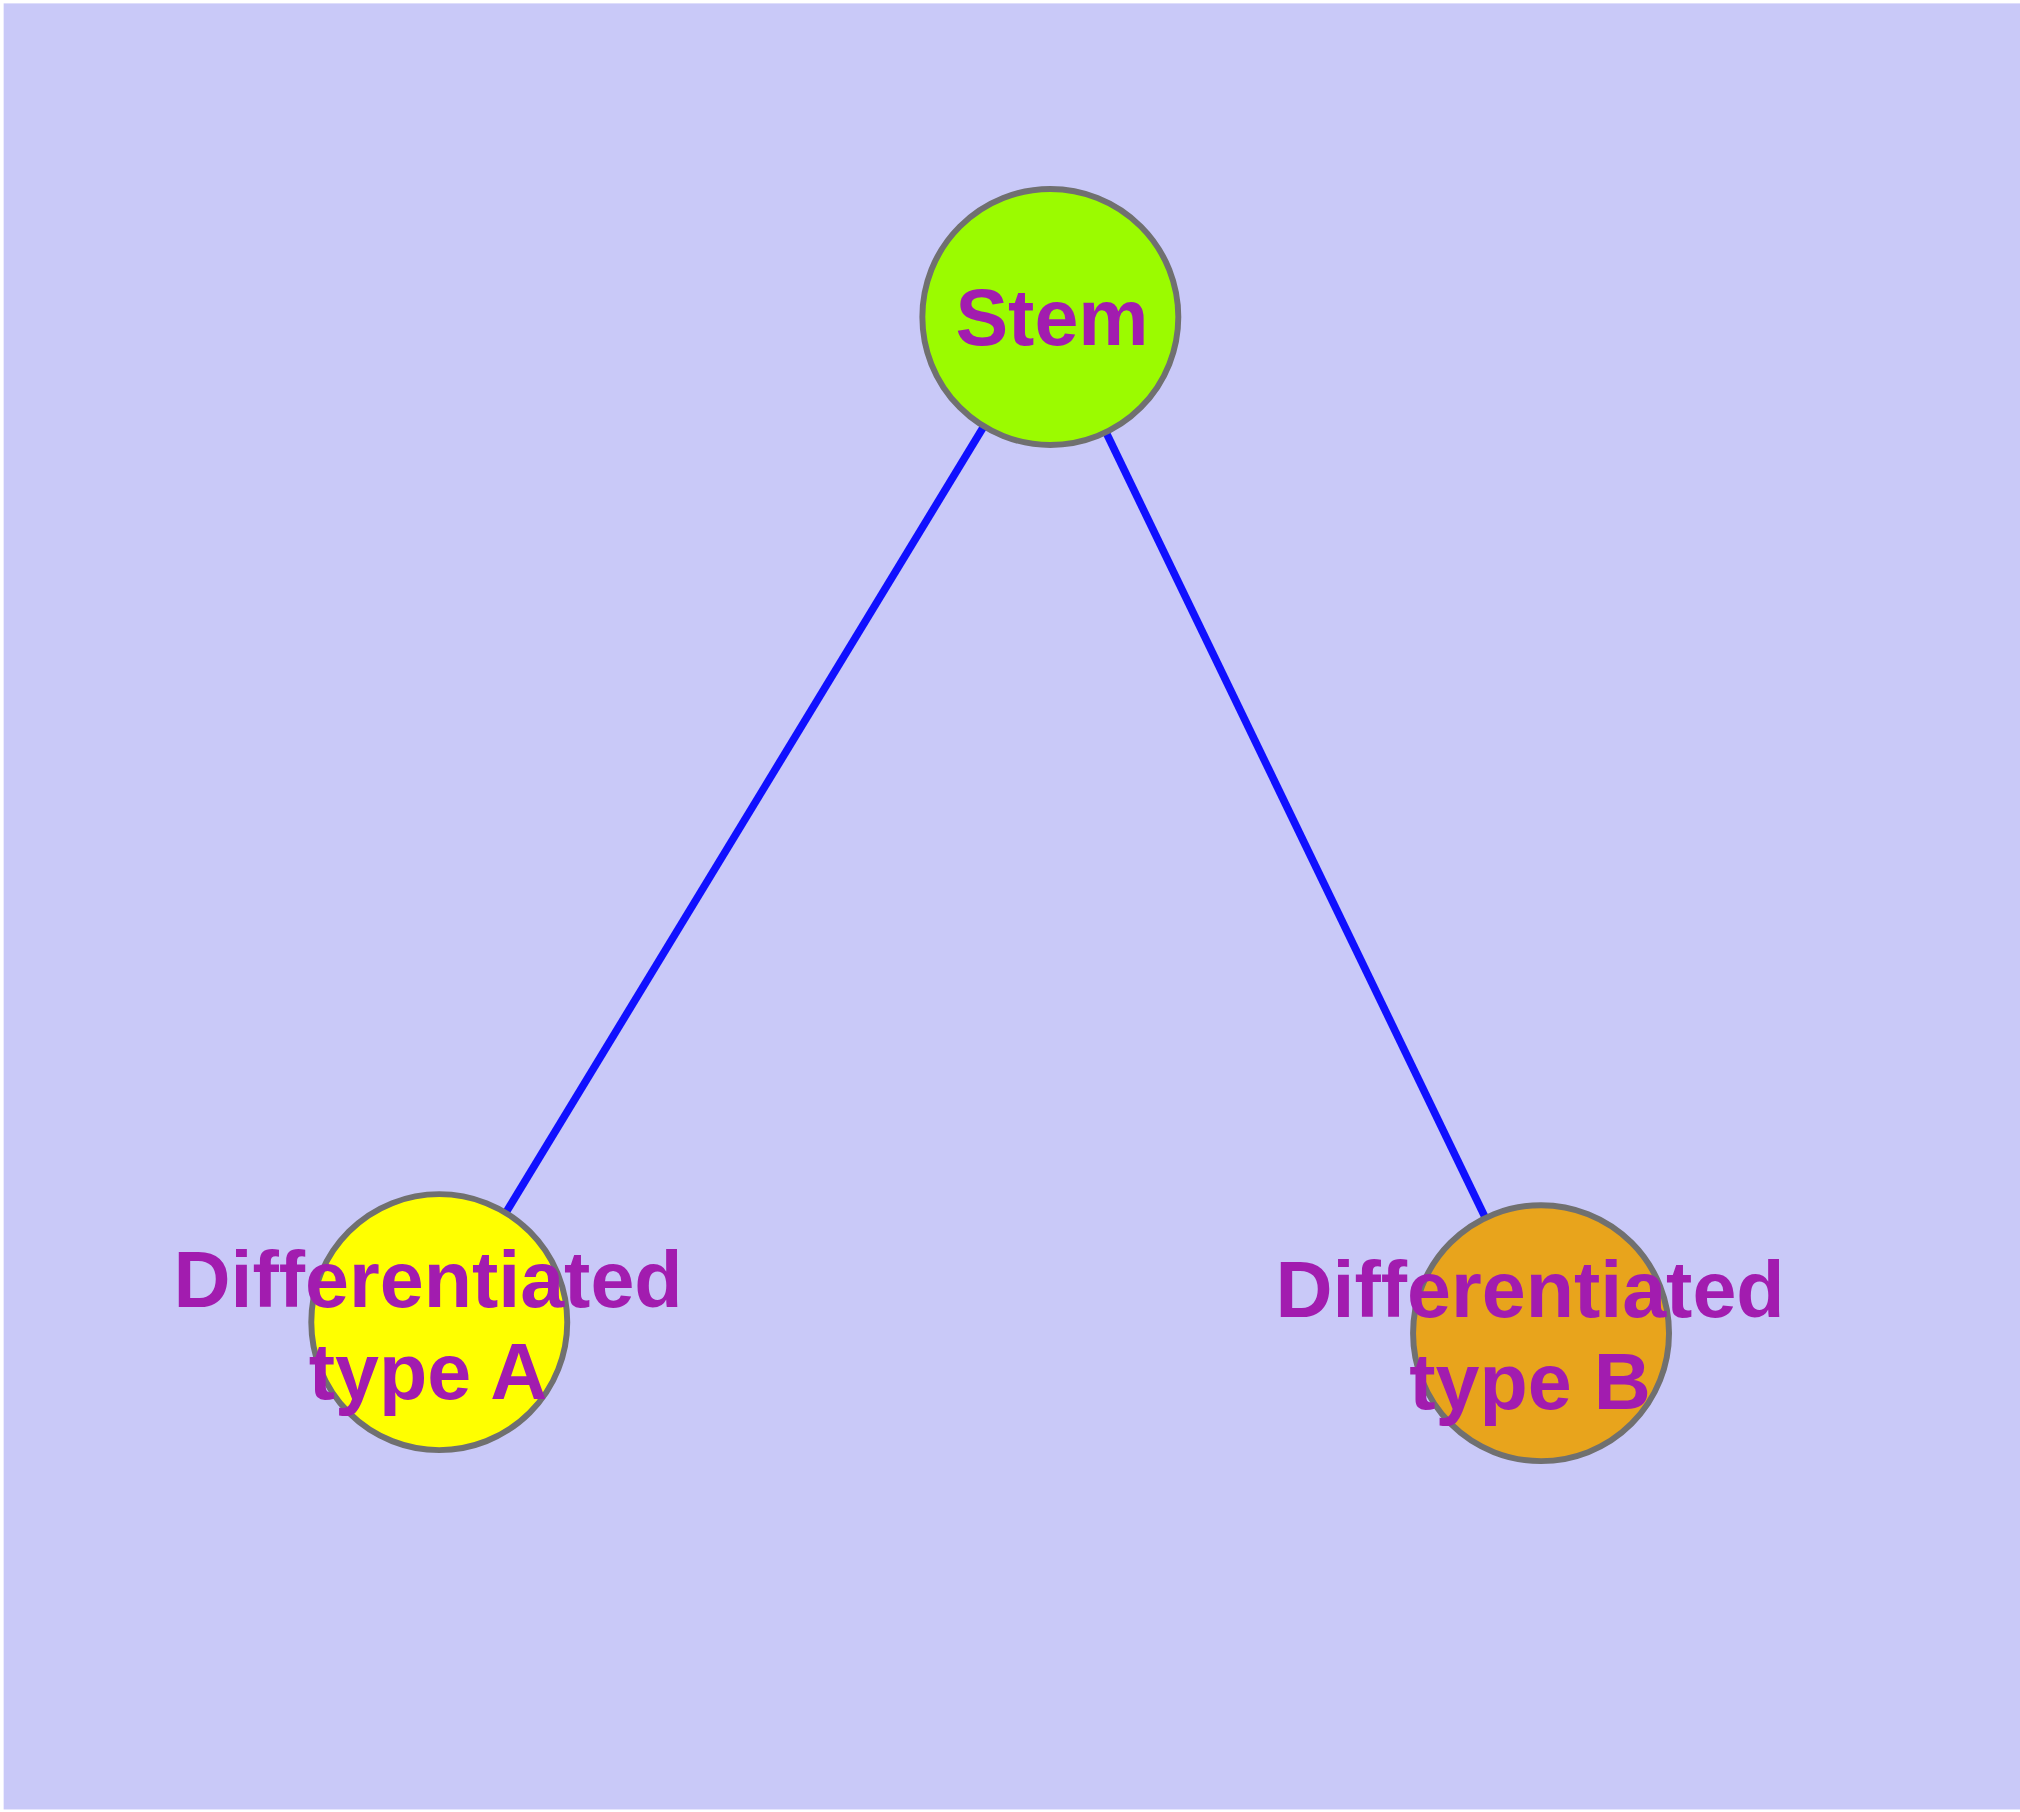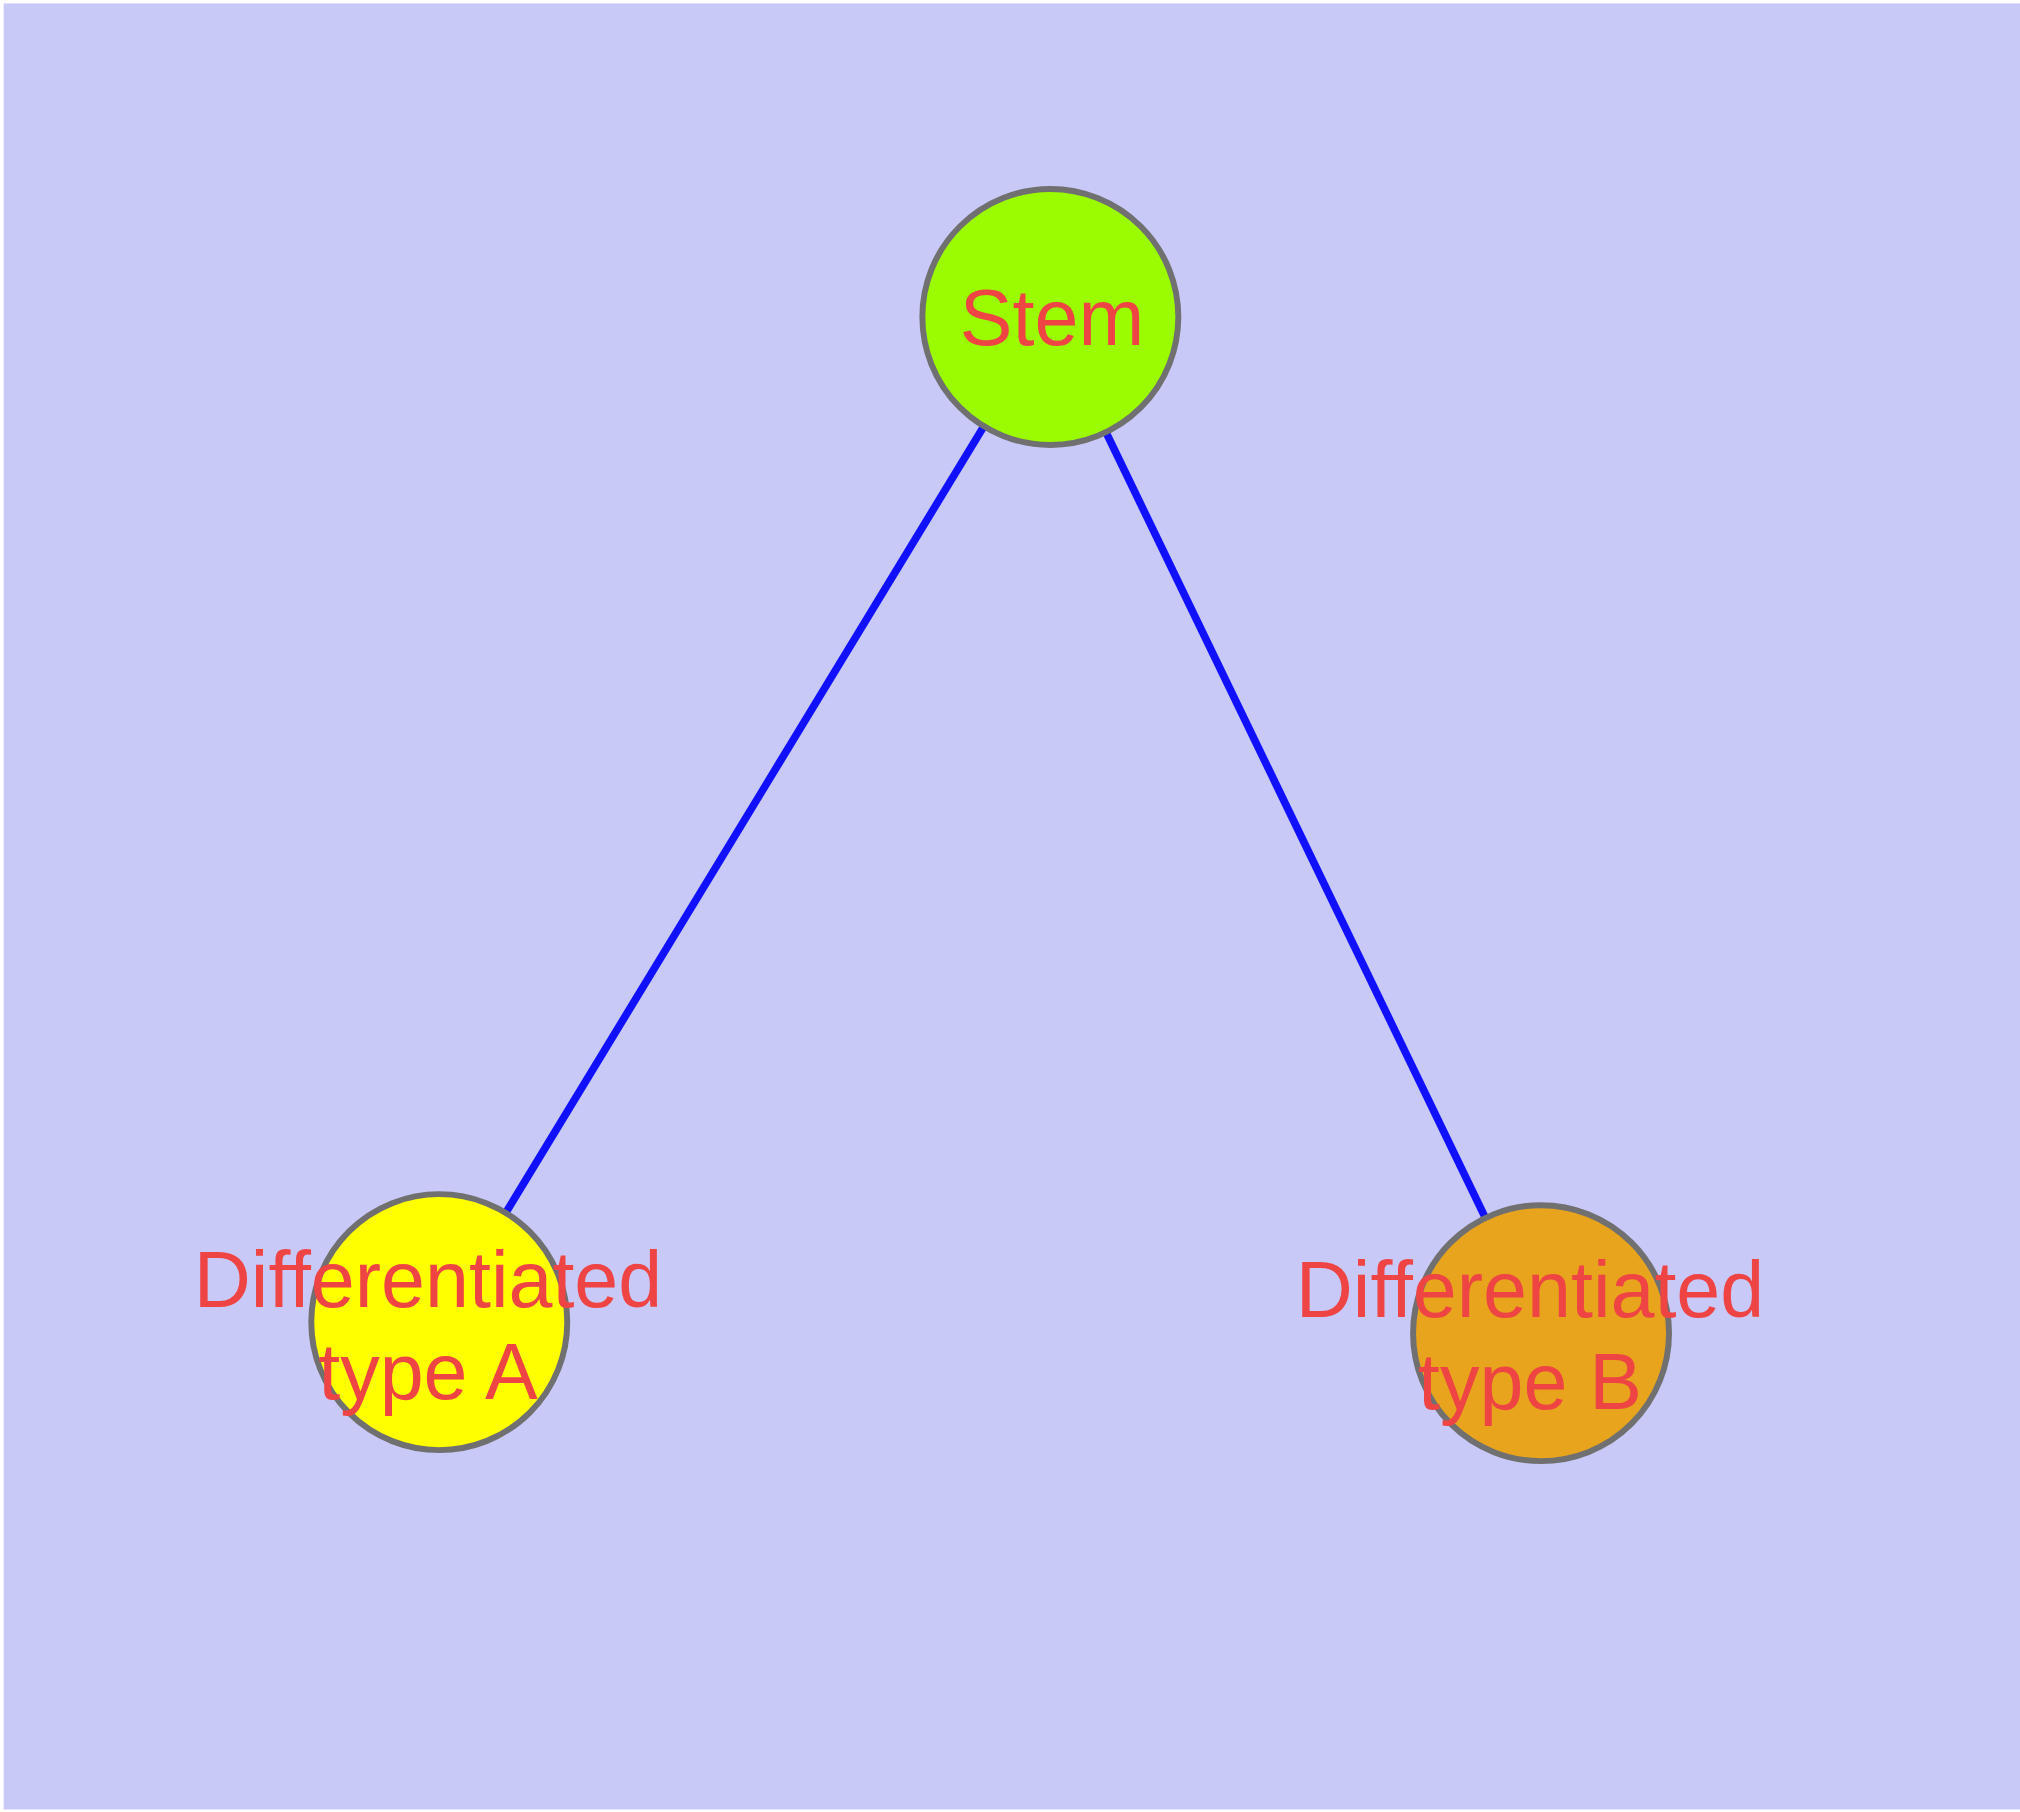--- a/index.html
+++ b/index.html
@@ -18,24 +18,24 @@
   }
   #graph-svg {
     position: absolute;
     left: 0;
     top: 0;
     display: block;
   }
   .node-label {
     position: absolute;
     transform: translate(-50%, -50%);
-    font-weight: normal;
+    font-weight: bold;
     font-size: 79px;
     line-height: 92px;
-    color: #ef4444;
+    color: #a21caf;
     text-align: center;
     white-space: pre-line;
     letter-spacing: 0px;
     user-select: none;
   }
 </style>
 </head>
 <body>
 
 <div id="stage">

